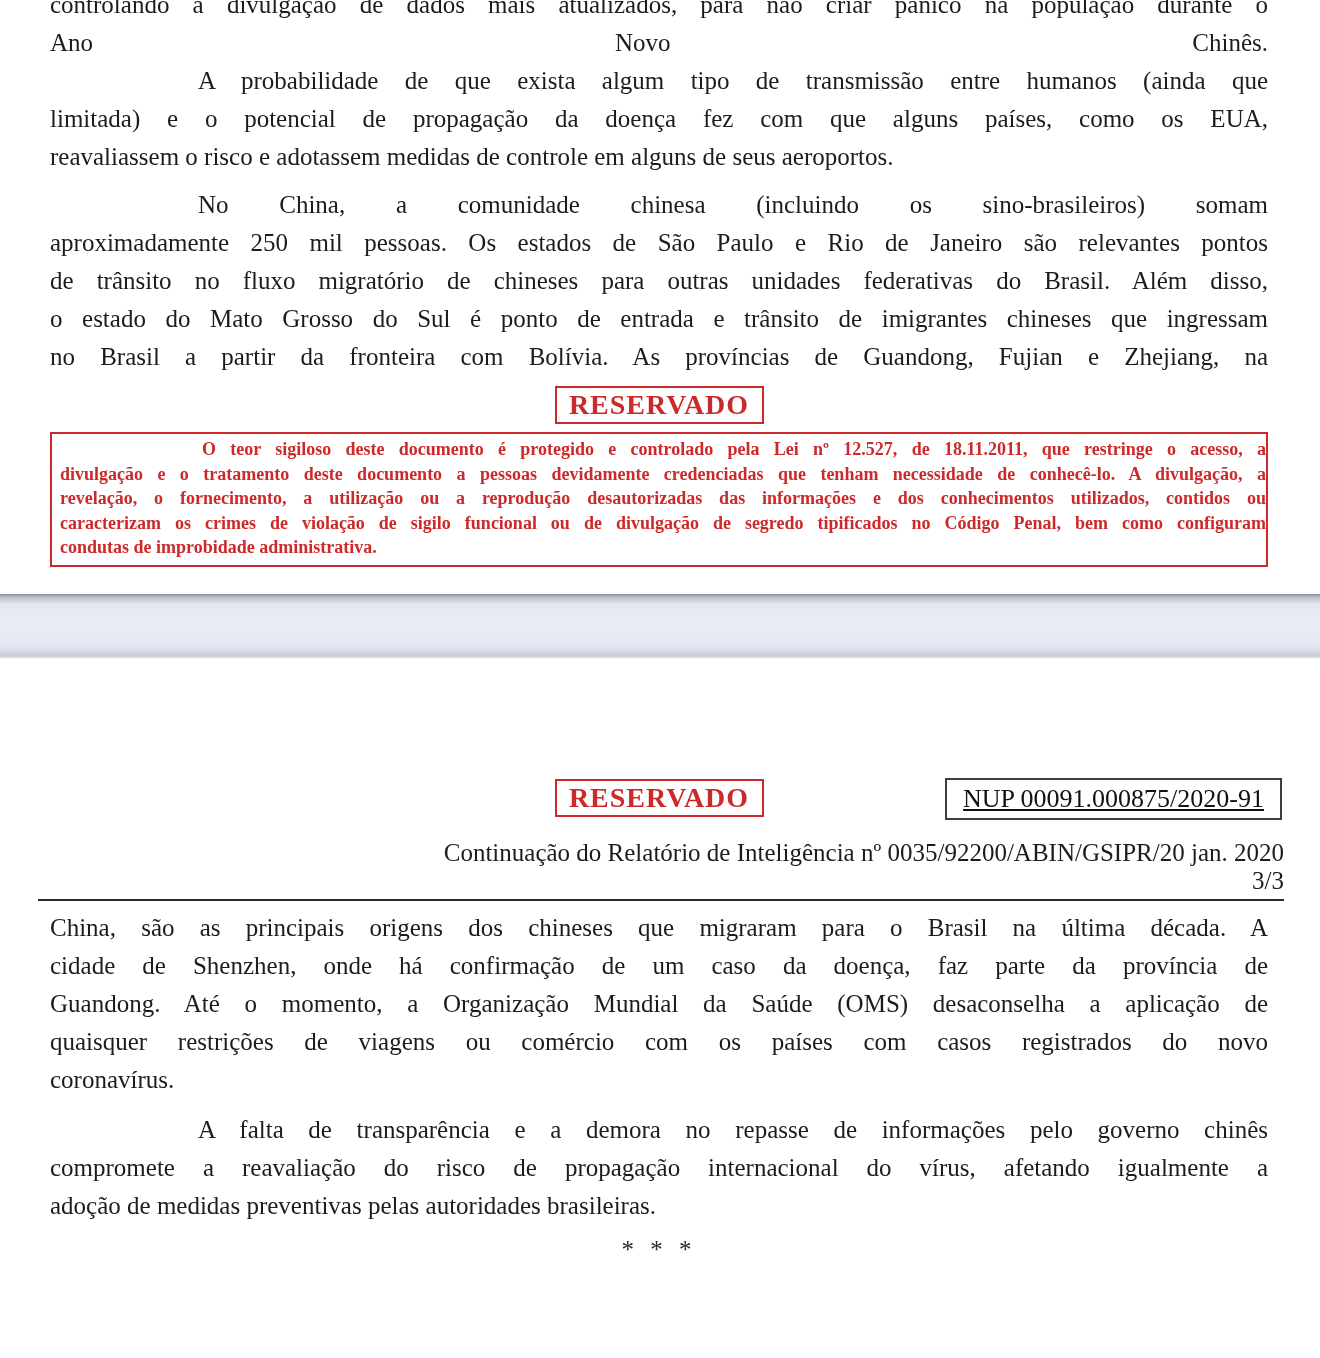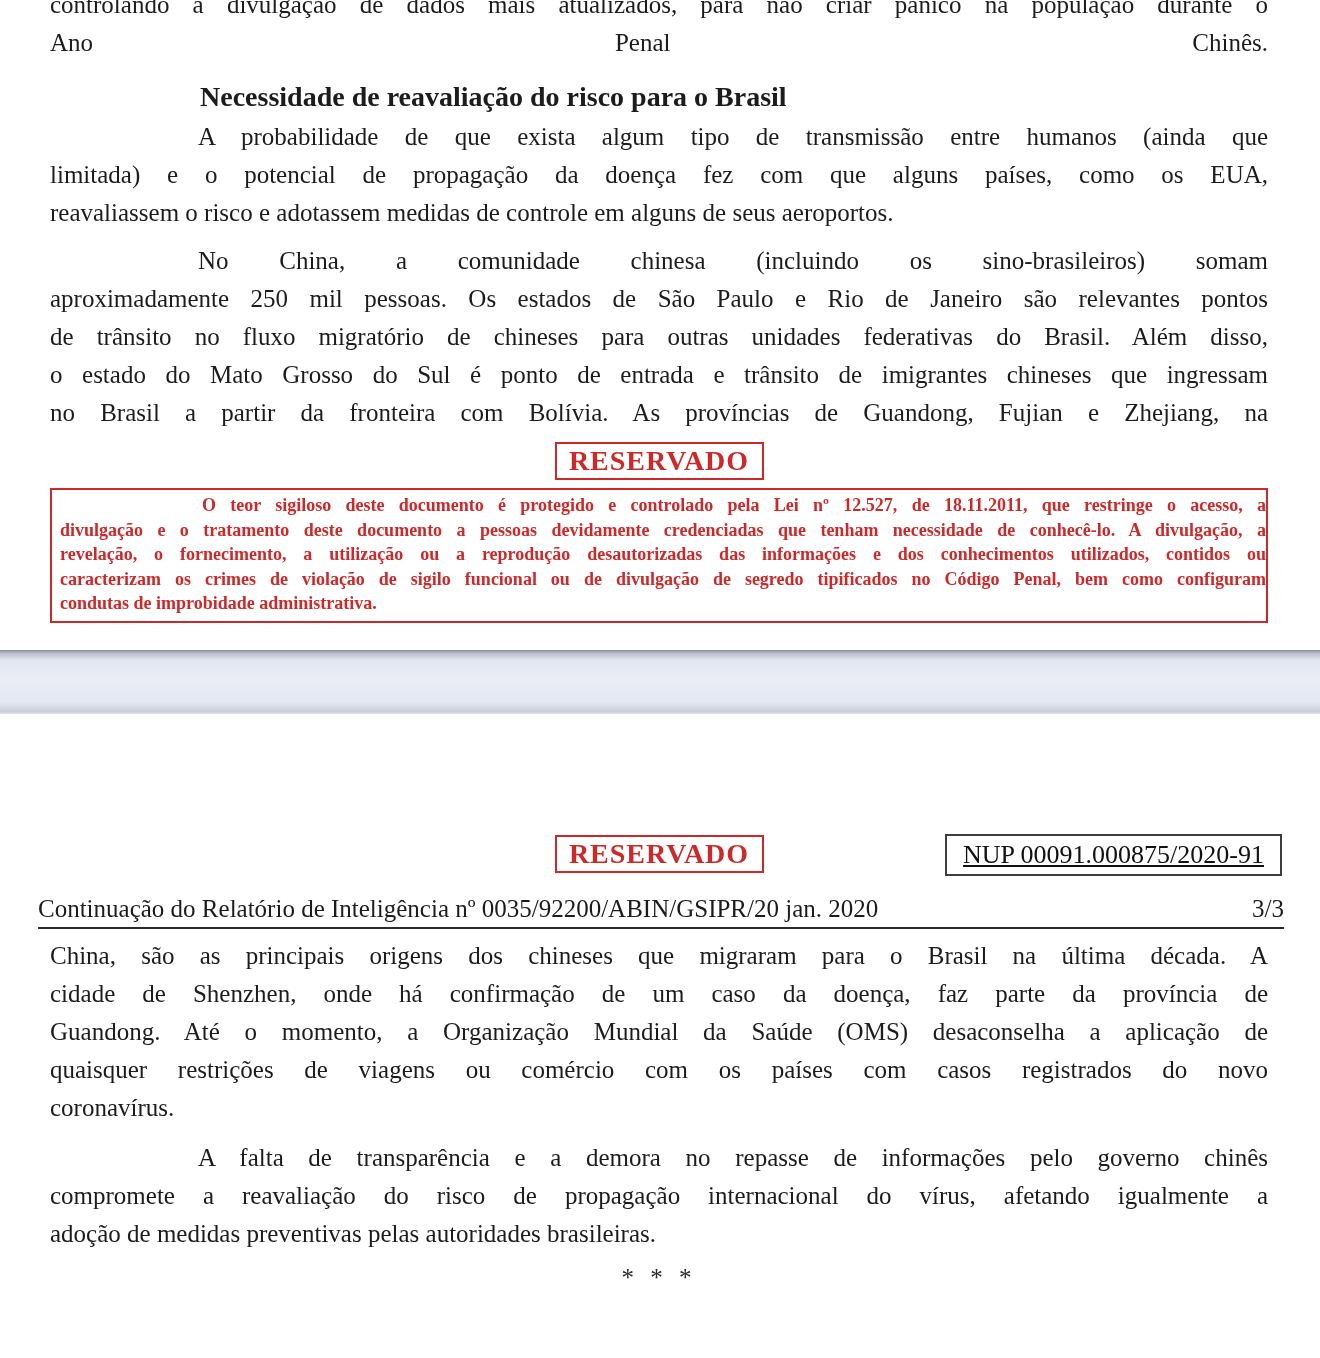--- a/index.html
+++ b/index.html
@@ -66,21 +66,21 @@
     padding: 0 16px;
     background: #fff;
     text-decoration: underline;
   }
 
   .cont-header {
     display: flex; justify-content: space-between; align-items: flex-end;
     margin: 14px -16px 0 -12px;
     padding-bottom: 4px;
     border-bottom: 2px solid #2a2a2a;
-    font-size: 25px; line-height: 28px;
+    font-size: 25px; line-height: 28px; flex-direction: column;
   }
   .p3 { margin-top: 8px; font-family: Liberation Serif, serif; }
   .p4 { margin-top: 12px; }
 
   .end-marker {
     margin-top: 8px;
     text-align: center;
     font-size: 25px; line-height: 34px;
     letter-spacing: 5px;
     color: #2a2a2a;
@@ -88,24 +88,23 @@
 </style>
 </head>
 <body>
 
 <div class="viewer">
 
   <div class="page page1">
 
     <div class="para cont top-para">
         <div class="line">controlando a divulgação de dados mais atualizados, para não criar pânico na população durante o</div>
-        <div class="line">Ano Penal Chinês.</div>
+        <div class="line">Ano Novo Chinês.</div>
       </div>
 
-    <div class="heading">Necessidade de reavaliação do risco para o Brasil</div>
 
     <div class="para indent p1">
         <div class="line">A probabilidade de que exista algum tipo de transmissão entre humanos (ainda que</div>
         <div class="line">limitada) e o potencial de propagação da doença fez com que alguns países, como os EUA,</div>
         <div class="line">reavaliassem o risco e adotassem medidas de controle em alguns de seus aeroportos.</div>
       </div>
 
     <div class="para indent cont p2">
         <div class="line">No China, a comunidade chinesa (incluindo os sino-brasileiros) somam</div>
         <div class="line">aproximadamente 250 mil pessoas. Os estados de São Paulo e Rio de Janeiro são relevantes pontos</div>

